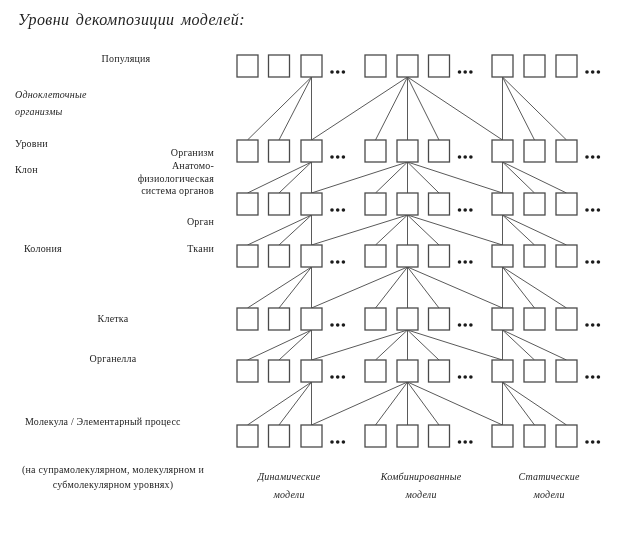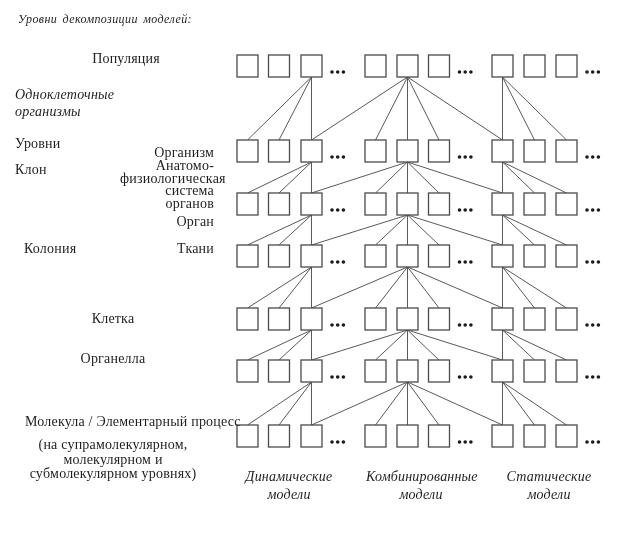--- a/index.html
+++ b/index.html
@@ -2,27 +2,27 @@
 <html><head>
 <meta charset="utf-8">
 <style>
   * { margin:0; padding:0; box-sizing:border-box; }
   html,body { background:#ffffff; }
   .canvas {
     position:relative; width:636px; height:537px; background:#ffffff;
     font-family:"Liberation Serif","DejaVu Serif",serif; color:#1e1e1e;
     overflow:hidden;
   }
-  .lbl { position:absolute; font-size:14px; line-height:13px; letter-spacing:0.2px; }
+  .lbl { position:absolute; font-size:10px; line-height:13px; letter-spacing:0.2px; }
   .italic { font-style:italic; }
-  .title { font-size:12px; letter-spacing:0.4px; word-spacing:2px; }
+  .title { font-size:16px; letter-spacing:0.4px; word-spacing:2px; }
   .nowrap { white-space:nowrap; }
   .lh17 { line-height:17px; }
   .lh12 { line-height:12.5px; }
-  .lh14 { line-height:14.5px; }
+  .lh14 { line-height:14.5px;margin-top:25px; }
   .lh18 { line-height:18px; }
   svg.diagram { position:absolute; left:0; top:0; }
 </style>
 </head>
 <body>
 
 <div class="canvas">
 
   <div class="lbl title italic" style="left:18px; top:13px;">Уровни декомпозиции моделей:</div>
 

